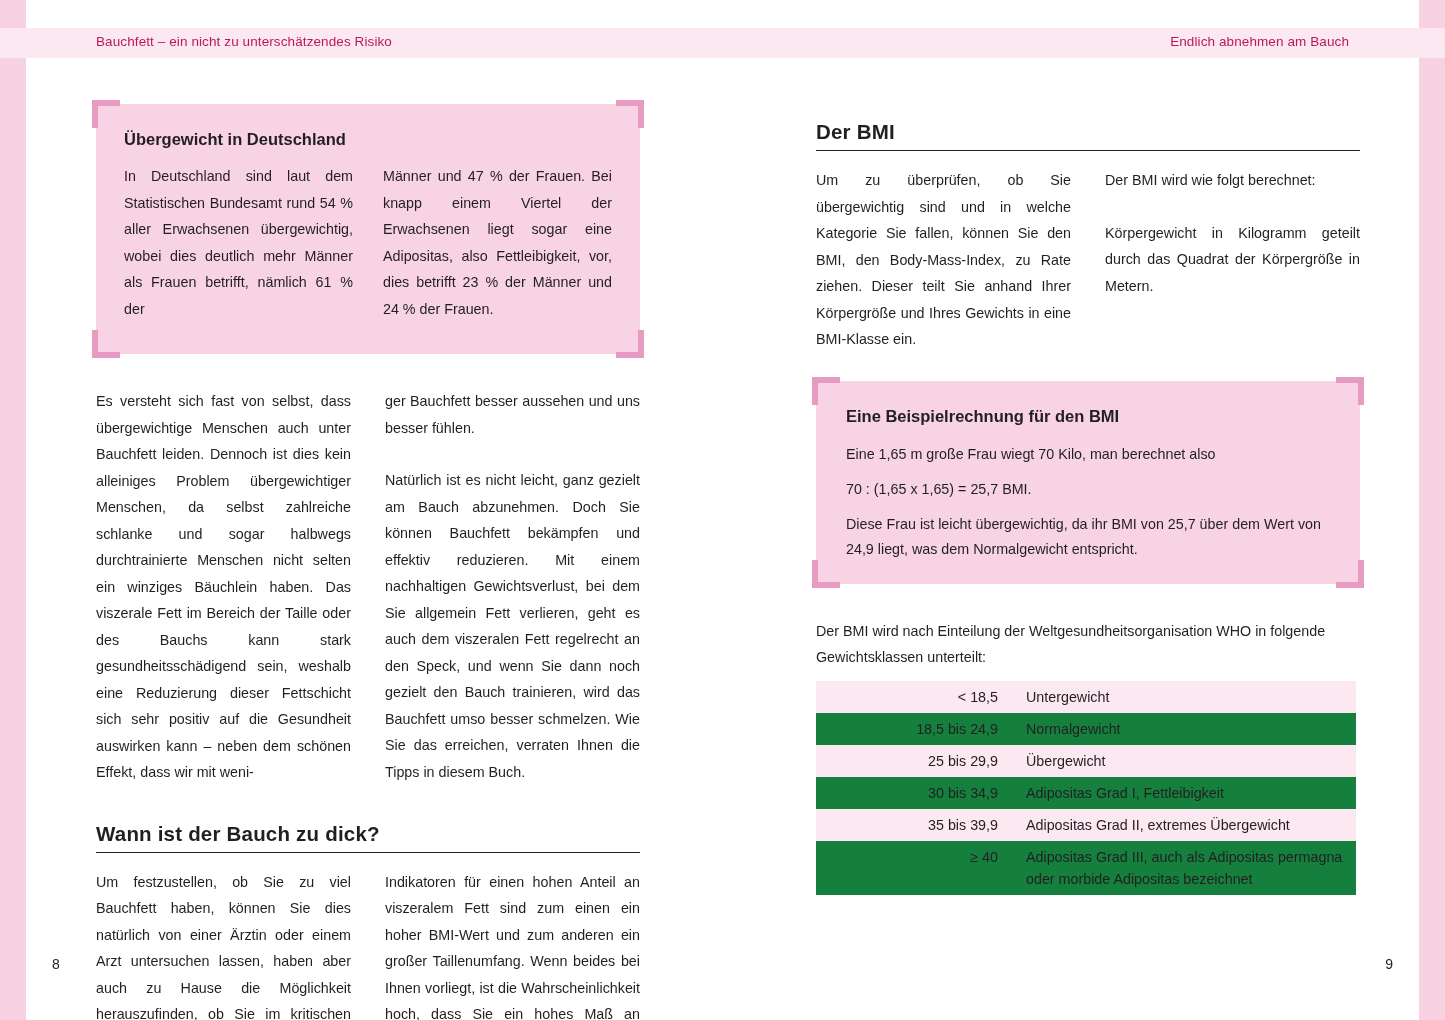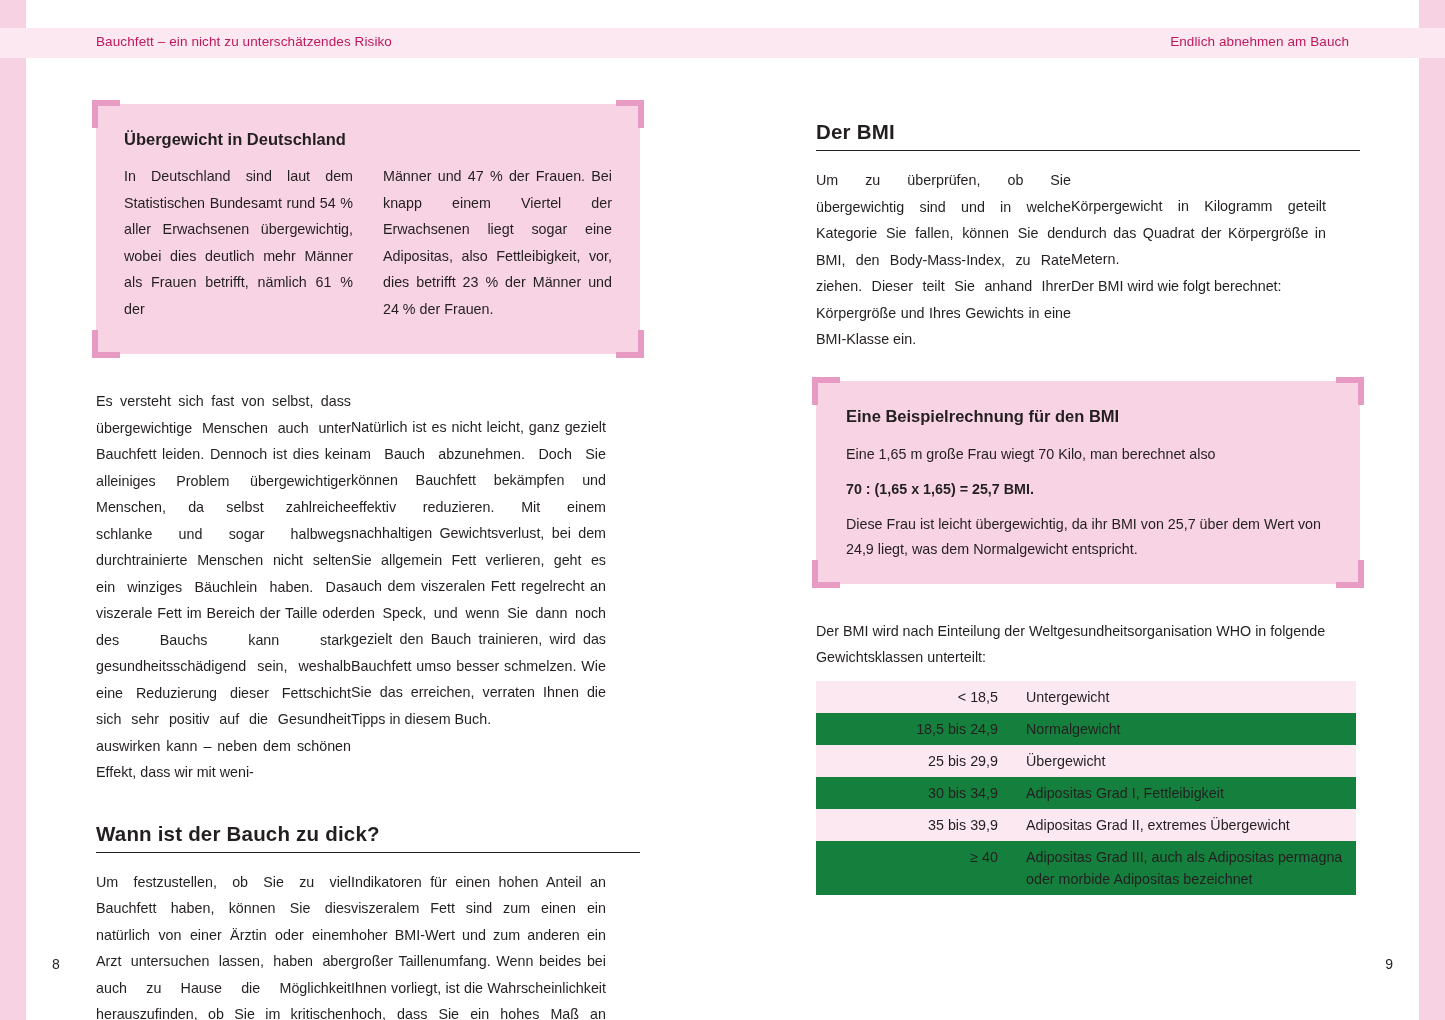--- a/index.html
+++ b/index.html
@@ -79,20 +79,21 @@
     margin: 6px 0 16px 0;
   }
   .body-text {
     font-size: 14.3px;
     line-height: 26.5px;
     text-align: justify;
     hyphens: manual;
   }
   .two-col {
     display: flex;
+    gap: 34px;
   }
   .two-col > div { width: 255px; }
 
   
   .callout {
     position: relative;
     background: #f7d3e4;
     box-sizing: border-box;
   }
   .callout .corner {
@@ -132,21 +133,21 @@
     padding: 26px 30px 22px 30px;
     margin: 28px 0 34px 0;
   }
   #box-beispielrechnung .callout-title { margin-bottom: 16px; }
   #box-beispielrechnung p {
     margin: 0 0 10px 0;
     font-size: 14.3px;
     line-height: 25px;
   }
   #box-beispielrechnung p.formula {
-    font-weight: bold;
+    font-weight: normal;
   }
   #box-beispielrechnung p:last-child { margin-bottom: 0; }
 
   
   .bmi-intro {
     font-size: 14.3px;
     line-height: 26.5px;
     margin: 0 0 10px 0;
   }
   table.bmi {
@@ -200,20 +201,21 @@
       <div class="callout-title">Übergewicht in Deutschland</div>
       <div class="two-col">
         <div class="callout-body">In Deutschland sind laut dem Statistischen Bundesamt rund 54 % aller Erwachsenen übergewichtig, wobei dies deutlich mehr Männer als Frauen betrifft, nämlich 61 % der</div>
         <div class="callout-body">Männer und 47 % der Frauen. Bei knapp einem Viertel der Erwachsenen liegt sogar eine Adipositas, also Fettleibigkeit, vor, dies betrifft 23 % der Männer und 24 % der Frauen.</div>
       </div>
     </div>
 
     <div class="two-col">
       <div class="body-text">Es versteht sich fast von selbst, dass übergewichtige Menschen auch unter Bauchfett leiden. Dennoch ist dies kein alleiniges Problem übergewichtiger Menschen, da selbst zahlreiche schlanke und sogar halbwegs durchtrainierte Menschen nicht selten ein winziges Bäuchlein haben. Das viszerale Fett im Bereich der Taille oder des Bauchs kann stark gesundheitsschädigend sein, weshalb eine Reduzierung dieser Fettschicht sich sehr positiv auf die Gesundheit auswirken kann – neben dem schönen Effekt, dass wir mit weni-</div>
       <div>
+        <div class="body-text">ger Bauchfett besser aussehen und uns besser fühlen.</div>
         <div class="body-text" style="margin-top:26px;">Natürlich ist es nicht leicht, ganz gezielt am Bauch abzunehmen. Doch Sie können Bauchfett bekämpfen und effektiv reduzieren. Mit einem nachhaltigen Gewichtsverlust, bei dem Sie allgemein Fett verlieren, geht es auch dem viszeralen Fett regelrecht an den Speck, und wenn Sie dann noch gezielt den Bauch trainieren, wird das Bauchfett umso besser schmelzen. Wie Sie das erreichen, verraten Ihnen die Tipps in diesem Buch.</div>
       </div>
     </div>
 
     <div style="margin-top:36px;">
       <h2 class="h2">Wann ist der Bauch zu dick?</h2>
       <hr class="rule">
       <div class="two-col">
         <div class="body-text">Um festzustellen, ob Sie zu viel Bauchfett haben, können Sie dies natürlich von einer Ärztin oder einem Arzt untersuchen lassen, haben aber auch zu Hause die Möglichkeit herauszufinden, ob Sie im kritischen Bereich liegen.</div>
         <div class="body-text">Indikatoren für einen hohen Anteil an viszeralem Fett sind zum einen ein hoher BMI-Wert und zum anderen ein großer Taillenumfang. Wenn beides bei Ihnen vorliegt, ist die Wahrscheinlichkeit hoch, dass Sie ein hohes Maß an viszeralem Fett haben.</div>
@@ -223,22 +225,22 @@
   </div>
 
   <div class="col-right">
 
     <div>
       <h2 class="h2">Der BMI</h2>
       <hr class="rule">
       <div class="two-col">
         <div class="body-text">Um zu überprüfen, ob Sie übergewichtig sind und in welche Kategorie Sie fallen, können Sie den BMI, den Body-Mass-Index, zu Rate ziehen. Dieser teilt Sie anhand Ihrer Körpergröße und Ihres Gewichts in eine BMI-Klasse ein.</div>
         <div>
+          <div class="body-text">Der BMI wird wie folgt berechnet:</div>
           <div class="body-text" style="margin-top:26px;">Körpergewicht in Kilogramm geteilt durch das Quadrat der Körpergröße in Metern.</div>
-          <div class="body-text">Der BMI wird wie folgt berechnet:</div>
         </div>
       </div>
     </div>
 
     <div class="callout" id="box-beispielrechnung">
       <span class="corner c-tl"></span>
       <span class="corner c-tr"></span>
       <span class="corner c-bl"></span>
       <span class="corner c-br"></span>
       <div class="callout-title">Eine Beispielrechnung für den BMI</div>

